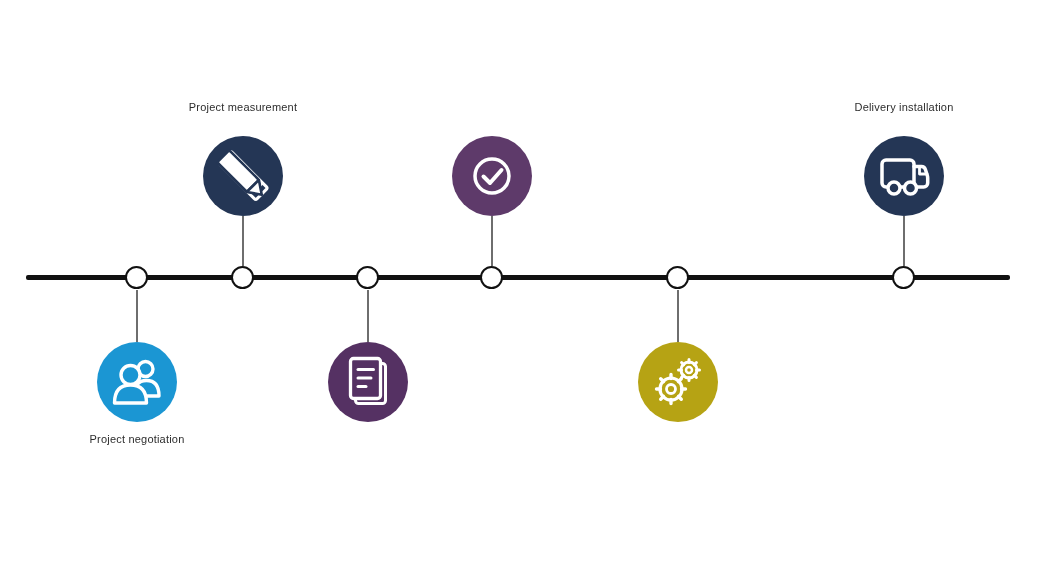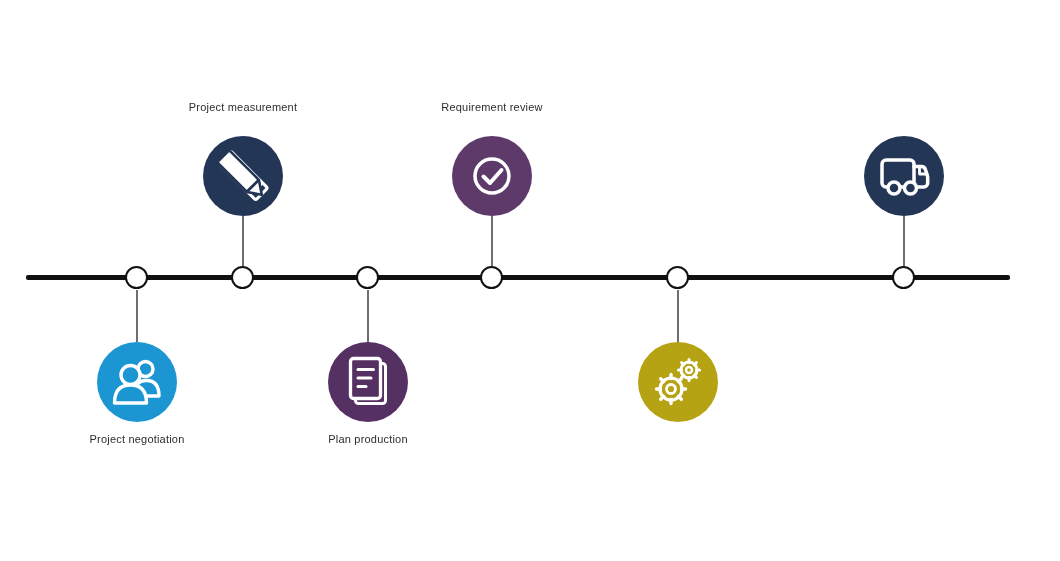--- a/index.html
+++ b/index.html
@@ -83,32 +83,30 @@
       <circle cx="40" cy="40" r="40" fill="#553163"></circle>
       <g fill="none" stroke="#ffffff" stroke-linecap="round" stroke-linejoin="round">
         <rect x="27.5" y="21.5" width="30" height="40" rx="3" stroke-width="3"></rect>
         <rect x="22.5" y="16.5" width="30" height="40" rx="3" stroke-width="3.3" fill="#553163"></rect>
         <path d="M30 27.5 h15.5" stroke-width="3"></path>
         <path d="M30 36 h13" stroke-width="3"></path>
         <path d="M30 44.5 h8" stroke-width="3"></path>
       </g>
     </svg>
   </div>
-  <div class="label lbl-bottom l2">Plan production</div>
 
   <div class="badge row-top b3">
     <svg width="80" height="80" viewBox="0 0 80 80">
       <circle cx="40" cy="40" r="40" fill="#5e3a6a"></circle>
       <g fill="none" stroke="#ffffff" stroke-linecap="round" stroke-linejoin="round">
         <circle cx="40" cy="40" r="17" stroke-width="3.5"></circle>
         <path d="M31.5 40.5 l6.5 6.5 l11.5 -13" stroke-width="4"></path>
       </g>
     </svg>
   </div>
-  <div class="label lbl-top l3">Requirement review</div>
 
   <div class="badge row-bottom b4">
     <svg width="80" height="80" viewBox="0 0 80 80">
       <circle cx="40" cy="40" r="40" fill="#b6a314"></circle>
       <g fill="none" stroke="#ffffff" stroke-linecap="round">
 
         <circle cx="33" cy="47" r="11" stroke-width="3.2"></circle>
         <circle cx="33" cy="47" r="4.5" stroke-width="2.8"></circle>
         <path stroke-width="3.4" d="M43.5 47 L47.5 47 M40.4 54.4 L43.3 57.3 M33 57.5 L33 61.5 M25.6 54.4 L22.7 57.3 M22.5 47 L18.5 47 M25.6 39.6 L22.7 36.7 M33 36.5 L33 32.5 M40.4 39.6 L43.3 36.7"></path>
 
@@ -124,14 +122,15 @@
       <circle cx="40" cy="40" r="40" fill="#243655"></circle>
       <g fill="none" stroke="#ffffff" stroke-linecap="round" stroke-linejoin="round">
         <rect x="18" y="24" width="32" height="27" rx="4" stroke-width="3.5"></rect>
         <path d="M50 30.5 h7.5 a4 4 0 0 1 3.8 2.8 l1.8 5.4 q0.6 1.8 0.6 3.3 v5 a4 4 0 0 1 -4 4 h-9.7" stroke-width="3.5"></path>
         <path d="M55.5 30.5 v7.5 h7.5" stroke-width="2.8"></path>
         <circle cx="30" cy="52" r="6" stroke-width="3.5" fill="#243655"></circle>
         <circle cx="46.5" cy="52" r="6" stroke-width="3.5" fill="#243655"></circle>
       </g>
     </svg>
   </div>
+  <div class="label lbl-top l5">Delivery installation</div>
 
 </div>
 
 </body></html>

